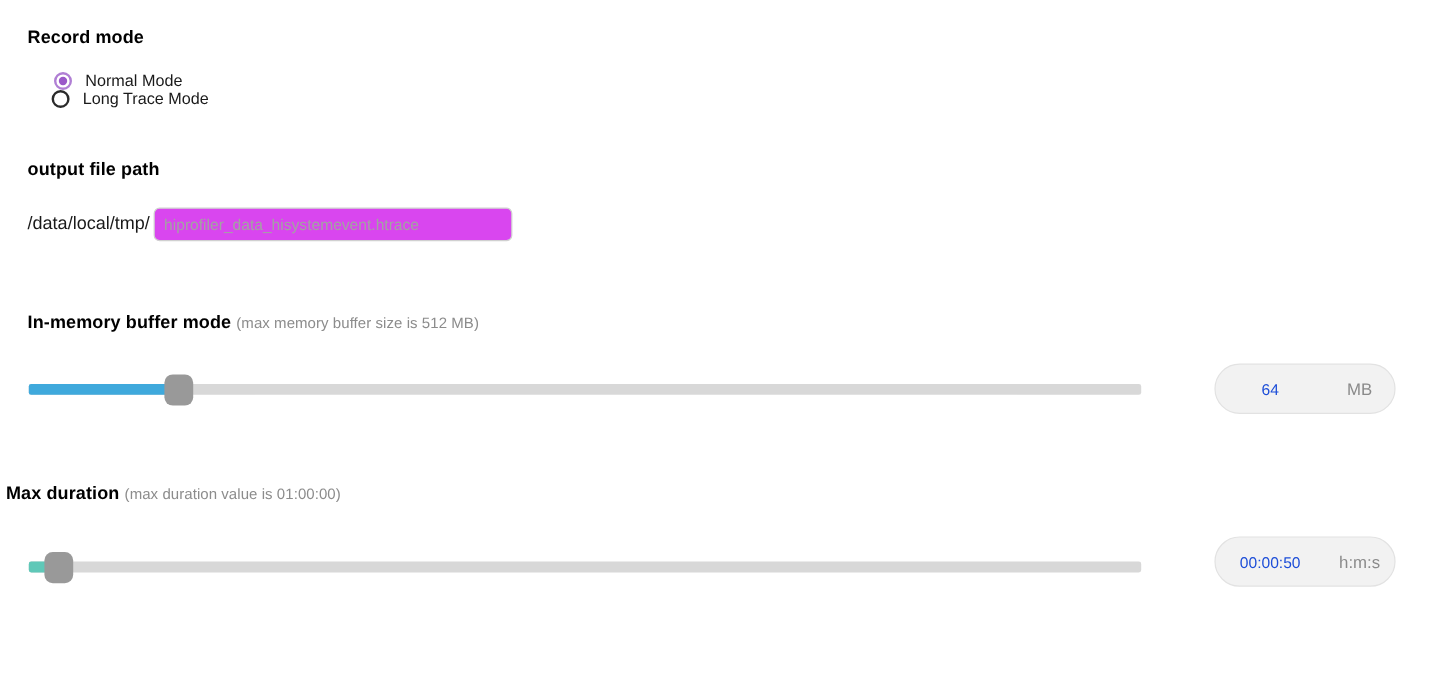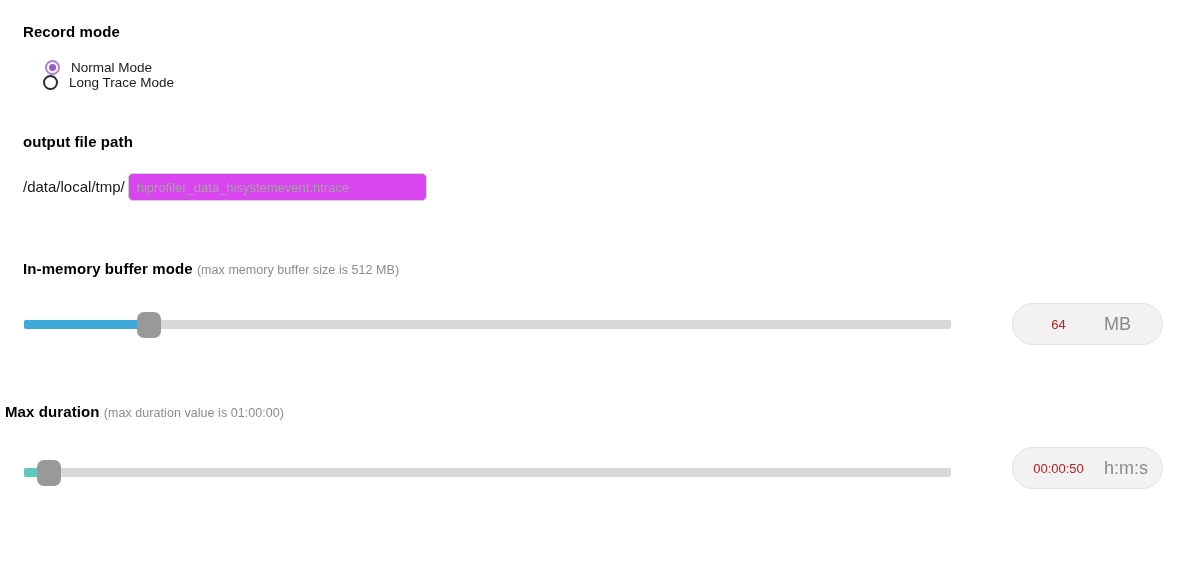--- a/index.html
+++ b/index.html
@@ -149,27 +149,27 @@
     border: 1px solid #e2e2e2;
     border-radius: 21px;
     background: #f2f2f2;
     display: flex;
     align-items: center;
   }
   .value-num {
     flex: 1;
     text-align: center;
     font-size: 13px;
-    color: #b91c1c;
+    color: #1d4ed8;
     white-space: nowrap;
   }
   .value-unit {
     width: 58px;
-    text-align: left;
-    font-size: 18px;
+    text-align: center;
+    font-size: 14px;
     color: #8a8a8a;
     white-space: nowrap;
   }
 </style>
 </head>
 <body>
 
 <div class="page">
 
   <div class="section-title" style="left:23px; top:23px;">Record mode</div>

